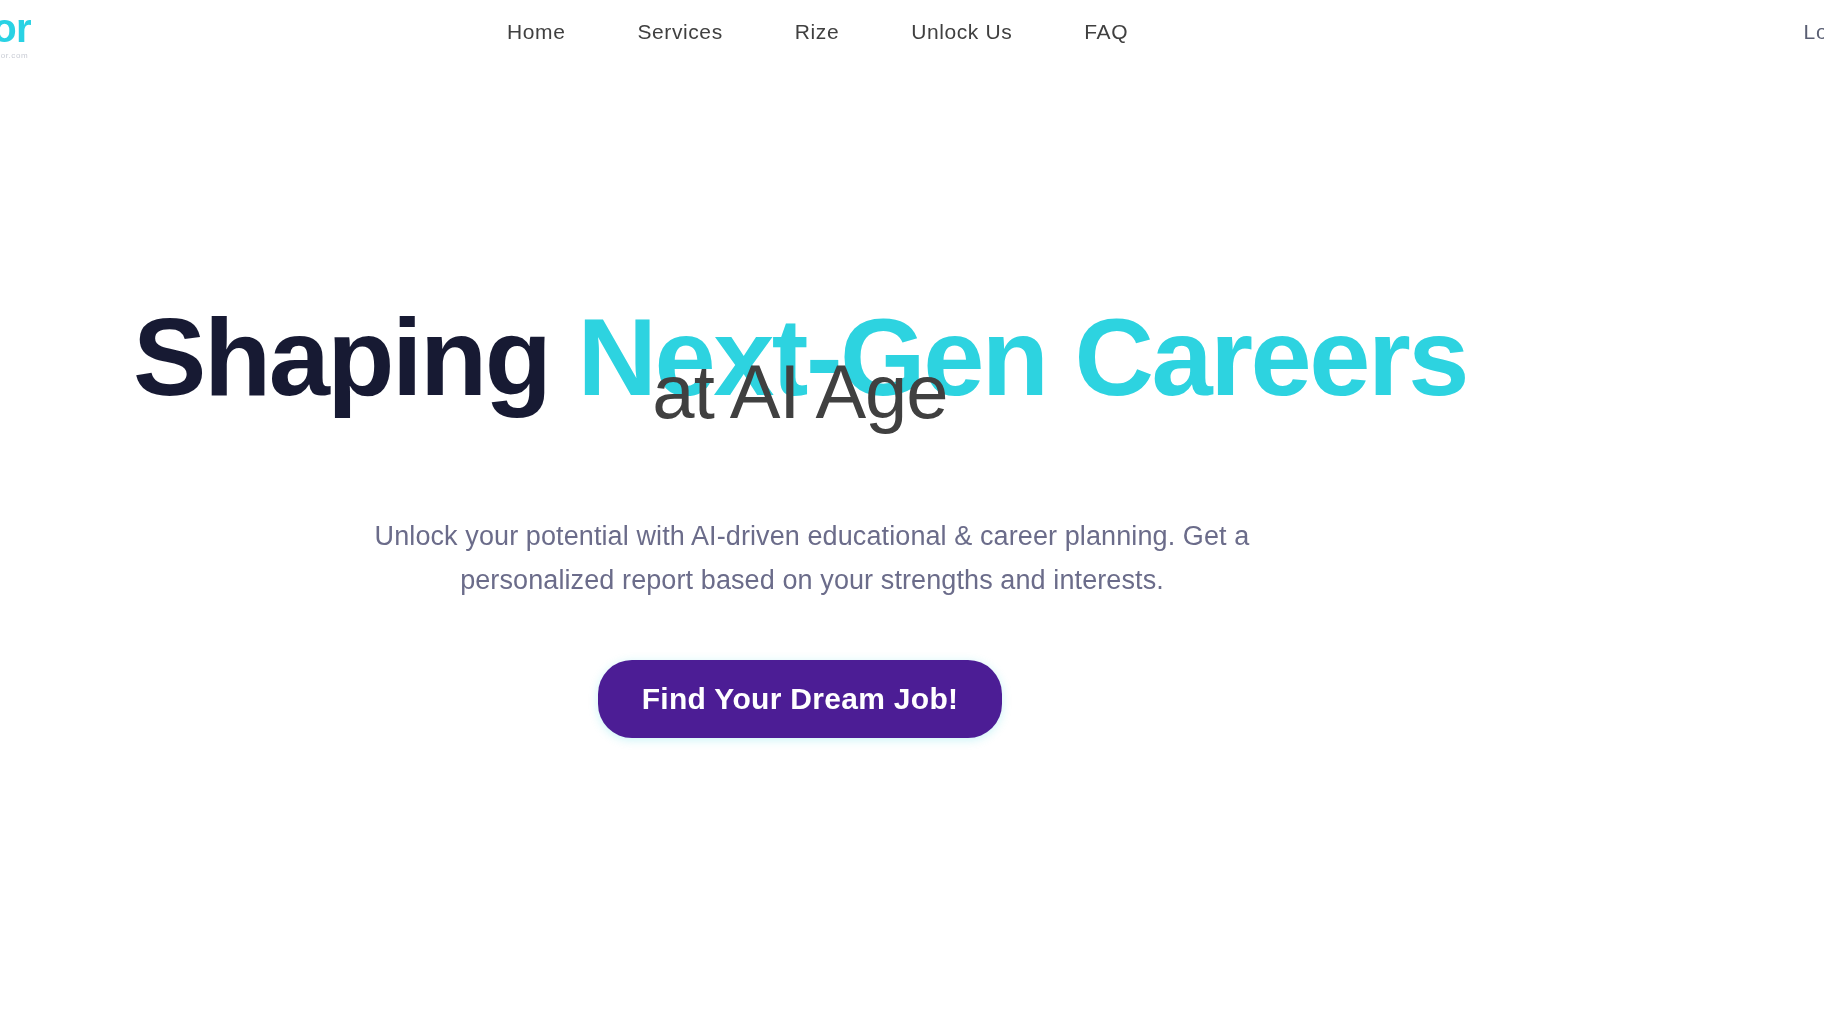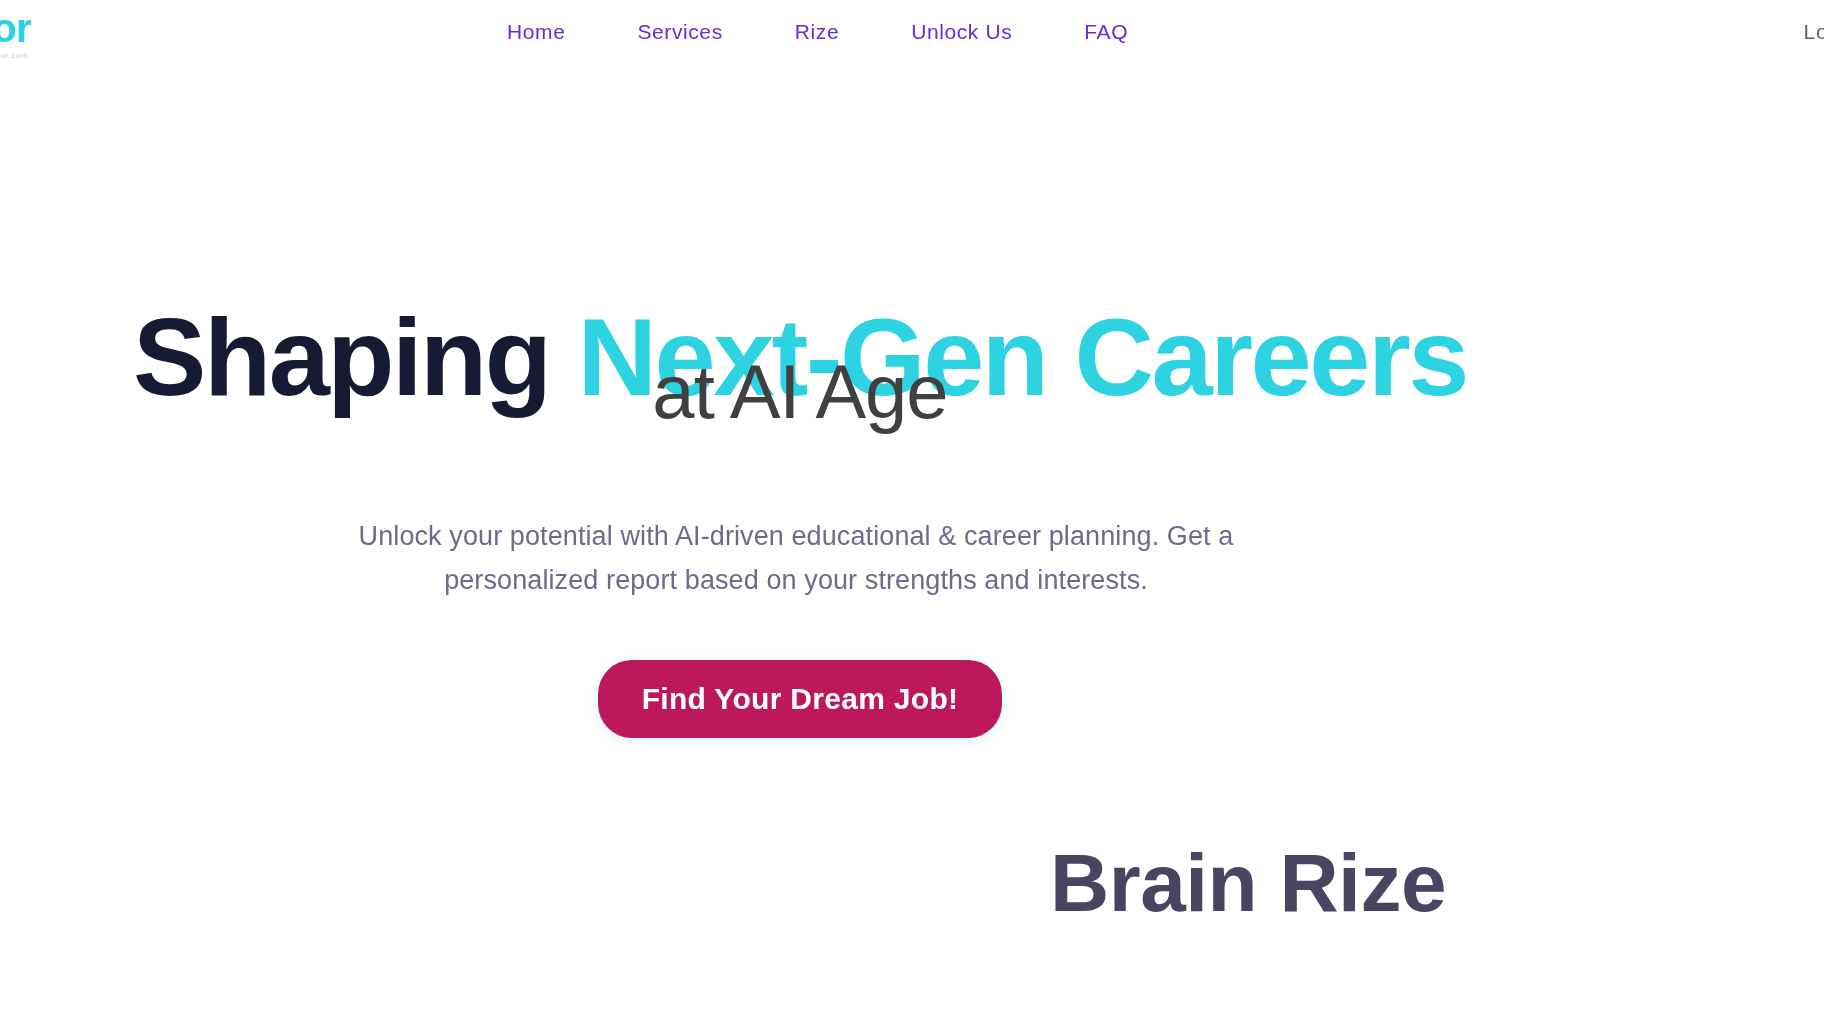--- a/index.html
+++ b/index.html
@@ -69,21 +69,21 @@
     position: absolute;
     left: 495px;
     top: 20px;
     display: flex;
     align-items: center;
     gap: 0;
   }
   .nav-item {
     font-size: 21px;
     font-weight: 400;
-    color: #6d28d9;
+    color: #404040;
     letter-spacing: 0.6px;
     padding: 0 36px;
     white-space: nowrap;
     cursor: pointer;
     font-family: "Liberation Sans", sans-serif;
   }
   .nav-item:first-child { padding-left: 12px; }
 
   .auth {
     position: absolute;
@@ -138,41 +138,41 @@
     letter-spacing: -1px;
     color: #404040;
     line-height: 1;
     white-space: nowrap;
     font-family: "Liberation Sans", sans-serif;
   }
 
   .lede {
     position: absolute;
     top: 412px;
-    left: 336px;
+    left: 352px;
     width: 920px;
     text-align: center;
     font-size: 27px;
     font-weight: 400;
     line-height: 1.62;
     letter-spacing: 0.1px;
     color: #6B6C8A;
     font-family: "Liberation Sans", sans-serif;
   }
 
   .cta-wrap {
     position: absolute;
     top: 584px;
     left: 0;
     width: 1600px;
     display: flex;
     justify-content: center;
   }
   .cta-button {
-    background: #be185d;
+    background: #4c1d95;
     color: #ffffff;
     border: none;
     border-radius: 34px;
     padding: 0 44px;
     height: 78px;
     min-width: 404px;
     font-size: 30px;
     font-weight: 600;
     letter-spacing: 0.3px;
     cursor: pointer;
@@ -229,17 +229,16 @@
     </h1>
 
     <div class="headline-sub">at AI Age</div>
 
     <p class="lede">Unlock your potential with AI-driven educational &amp; career planning. Get a personalized report based on your strengths and interests.</p>
 
     <div class="cta-wrap">
       <button class="cta-button">Find Your Dream Job!</button>
     </div>
 
-    <div class="wordmark">Brain Rize</div>
 
   </div>
 
 </div>
 
 </body></html>

